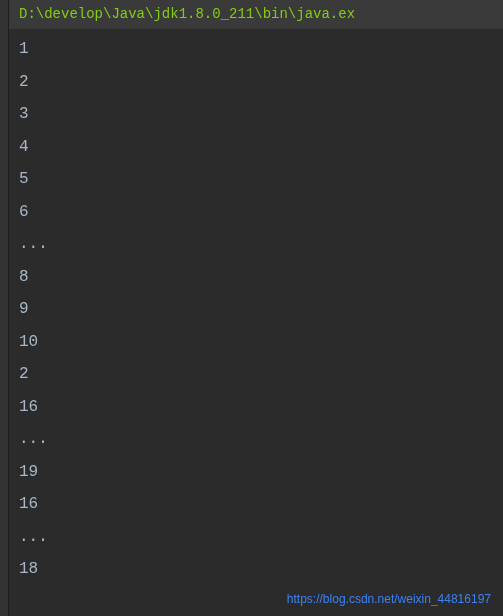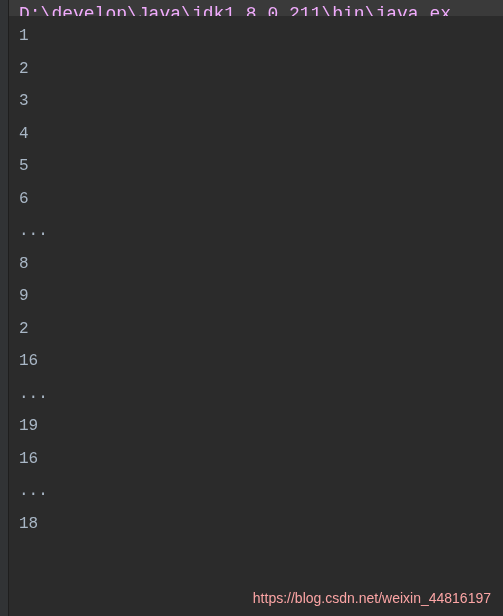--- a/index.html
+++ b/index.html
@@ -36,43 +36,43 @@
     .console-area {
       position: absolute;
       left: 9px;
       top: 0;
       right: 0;
       height: 100%;
       background: #2b2b2b;
     }
     .command-line {
       background: #3a3a3a;
-      color: #f0abfc;
+      color: #84cc16;
       padding: 6px 10px;
       white-space: nowrap;
       overflow: hidden;
-      font-size: 18px;
-      height: 16px;
+      font-size: 14px;
+      height: 29px;
       line-height: 17px;
     }
     .output-area {
       padding: 4px 10px;
     }
     .output-line {
       color: #a9b7c6;
       line-height: 32.5px;
       white-space: pre;
       font-size: 16px;
     }
     .watermark {
       position: absolute;
       right: 12px;
       bottom: 10px;
-      color: #fca5a5;
-      font-size: 14px;
+      color: #3b82f6;
+      font-size: 12px;
       font-family: Arial, sans-serif;
     }
   </style>
 </head>
 <body>
 
 <div class="tab-indicator"></div>
 <div class="left-gutter"></div>
 
 <div class="console-area">
@@ -80,20 +80,21 @@
   <div class="output-area">
     <div class="output-line">1</div>
     <div class="output-line">2</div>
     <div class="output-line">3</div>
     <div class="output-line">4</div>
     <div class="output-line">5</div>
     <div class="output-line">6</div>
     <div class="output-line">...</div>
     <div class="output-line">8</div>
     <div class="output-line">9</div>
+    <div class="output-line">10</div>
     <div class="output-line">2</div>
     <div class="output-line">16</div>
     <div class="output-line">...</div>
     <div class="output-line">19</div>
     <div class="output-line">16</div>
     <div class="output-line">...</div>
     <div class="output-line">18</div>
   </div>
 </div>
 

